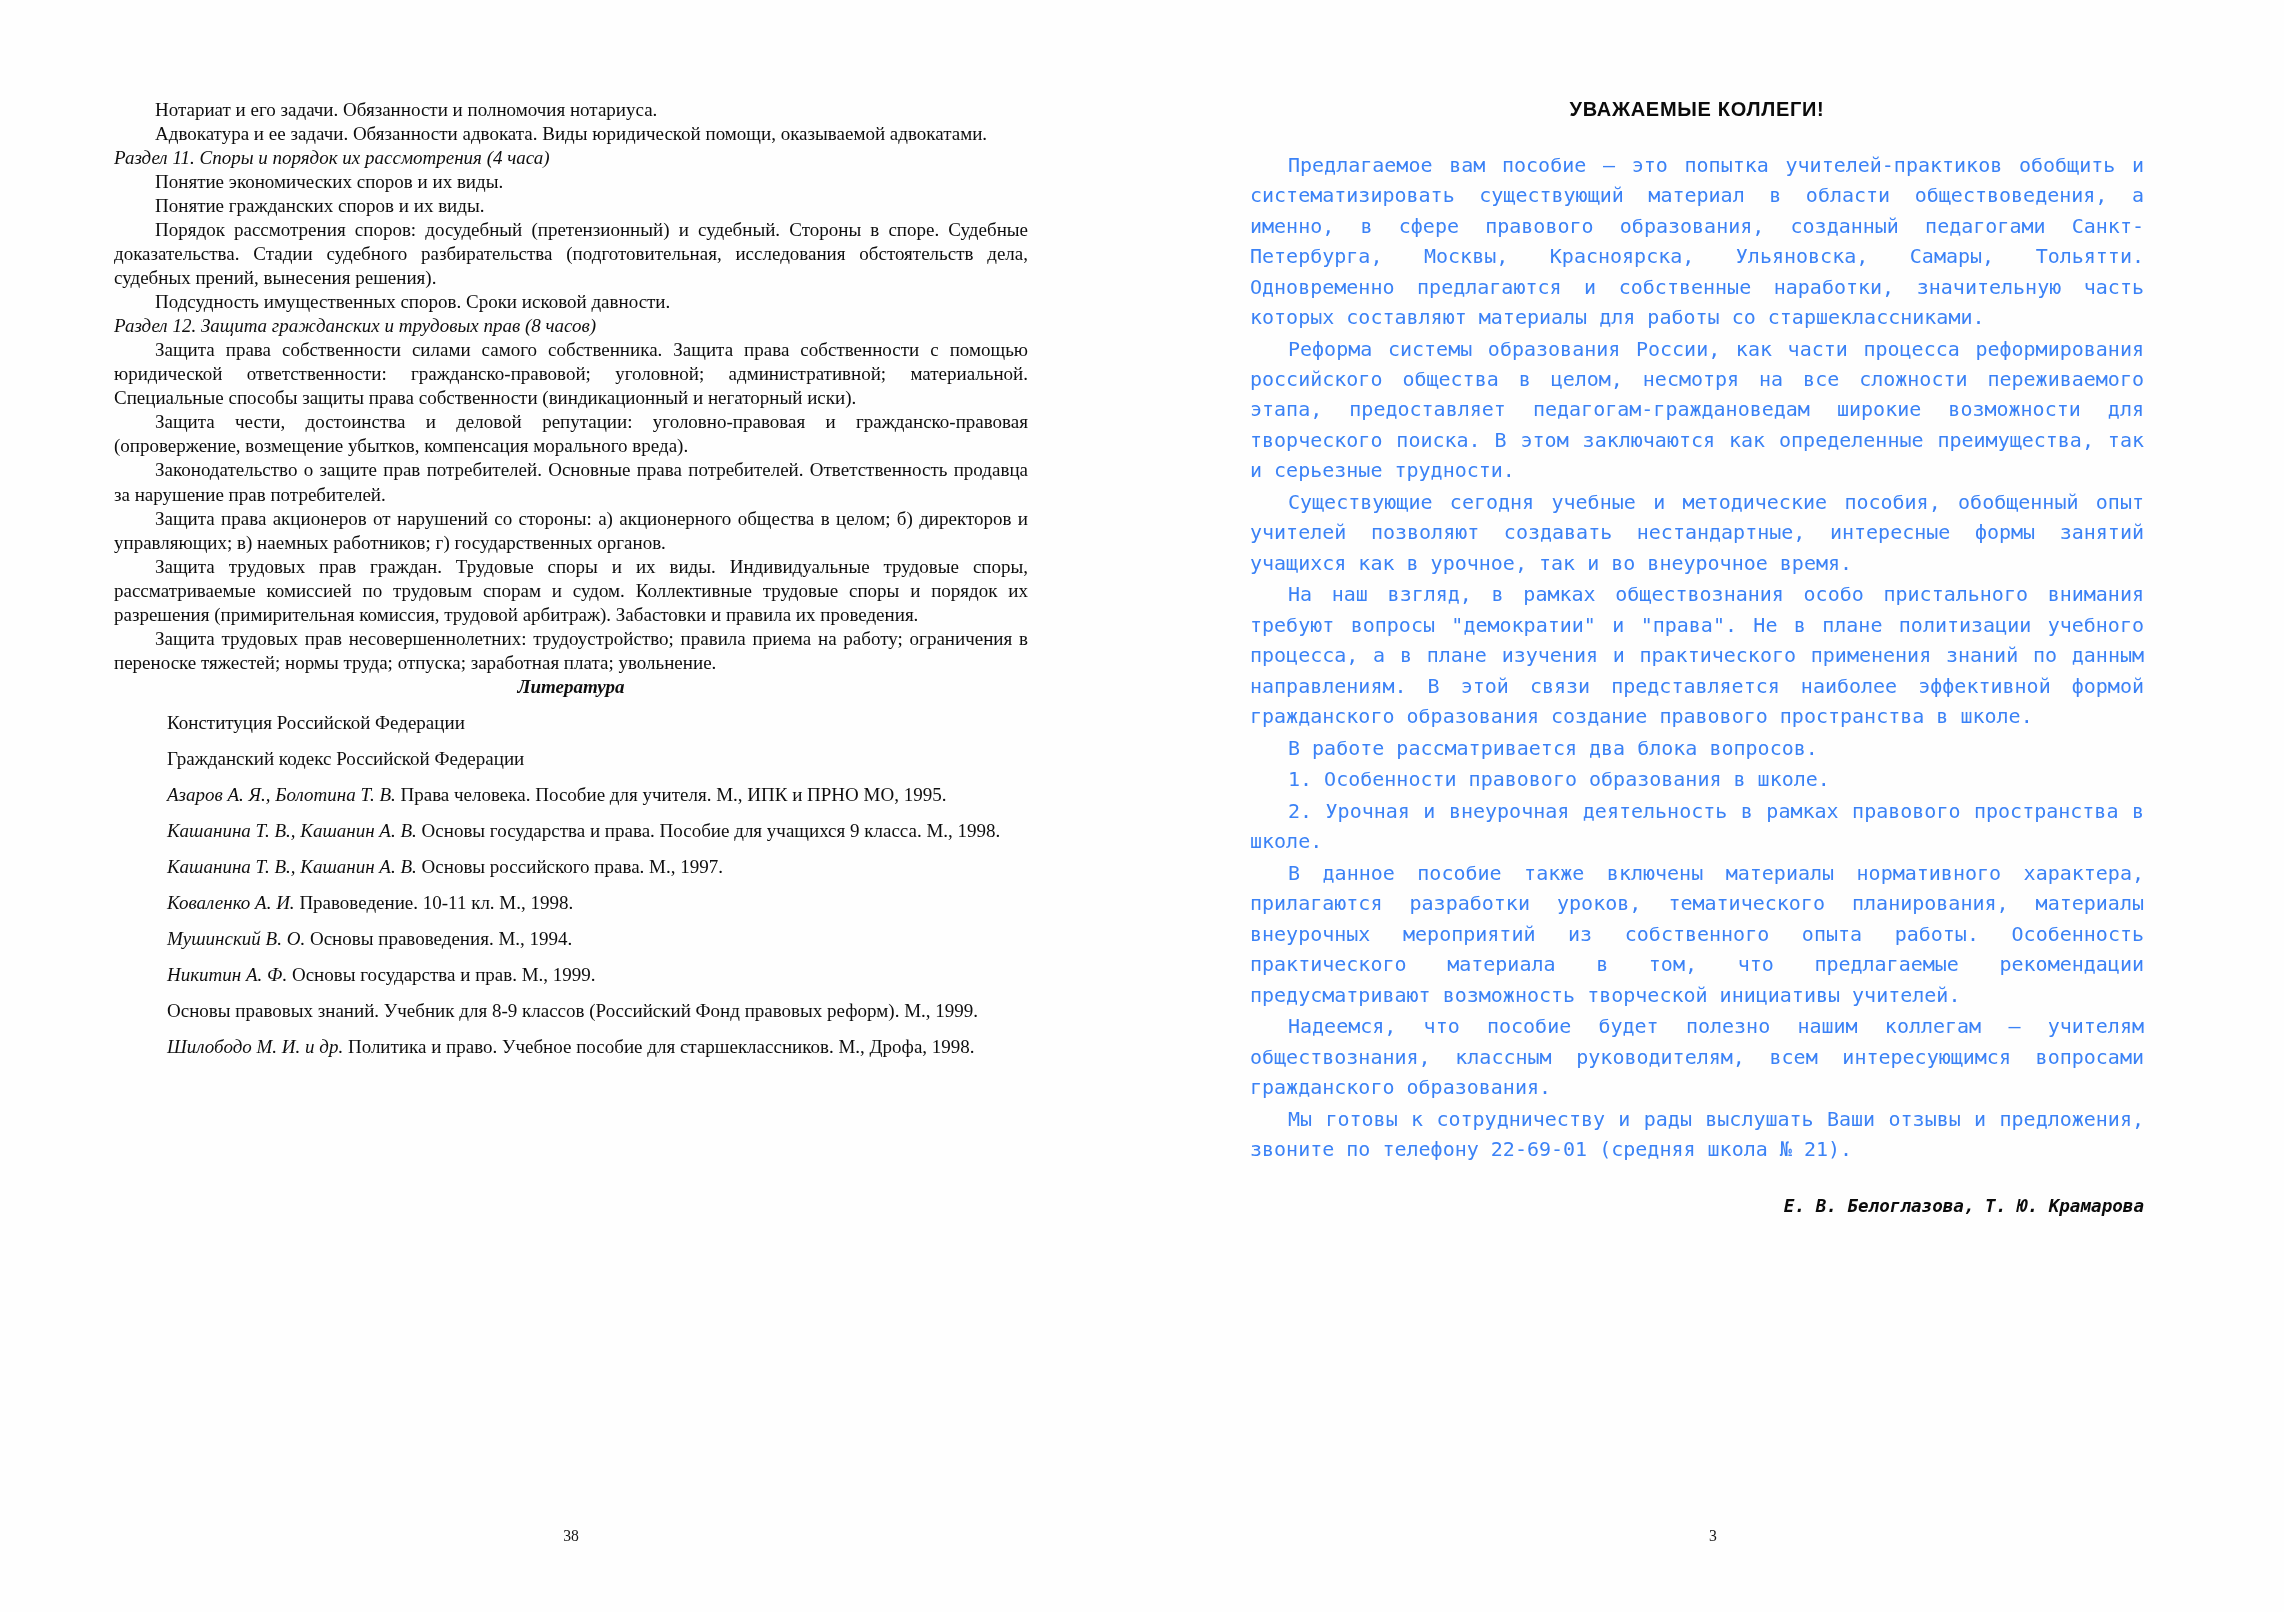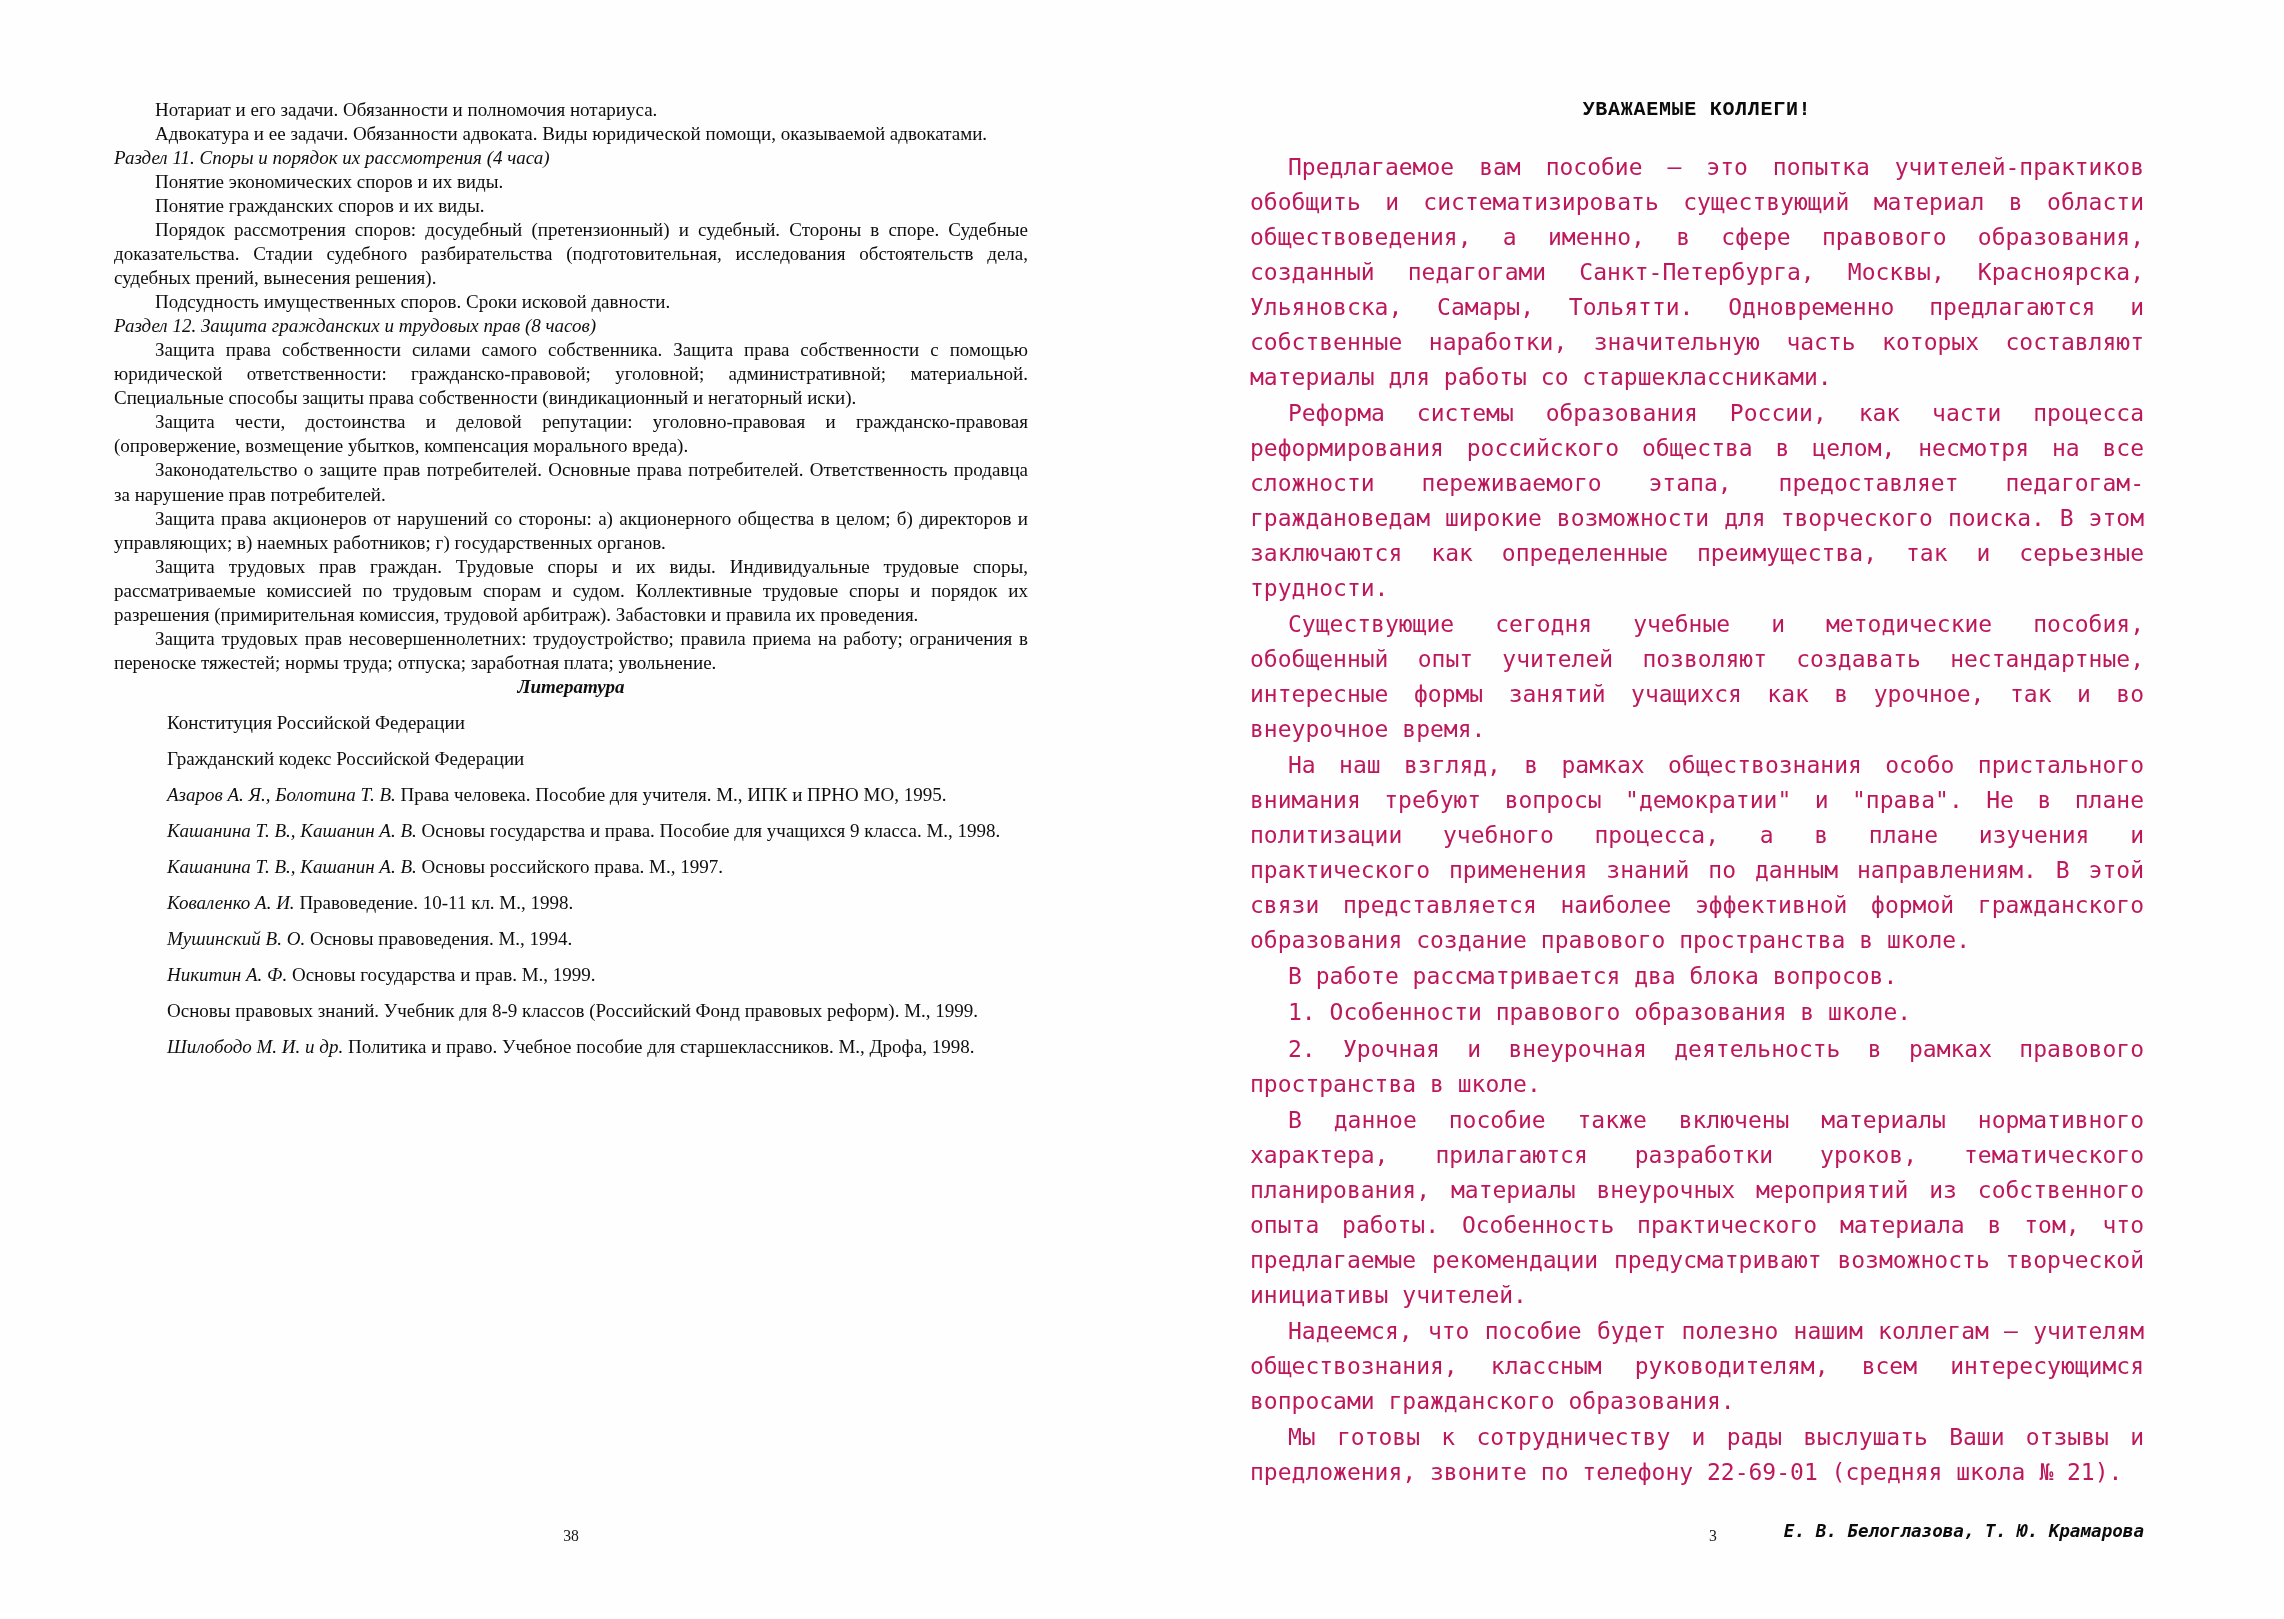--- a/index.html
+++ b/index.html
@@ -84,33 +84,33 @@
     left: 0;
     width: 1142px;
   }
   .page-num-right {
     left: 0;
     width: 1142px;
   }
   
   .r-title {
     text-align: center;
-    font-family: Liberation Mono, monospace;
+    font-family: Liberation Sans, sans-serif;
     font-weight: bold;
     font-size: 20px;
     letter-spacing: 0.7px;
     margin: 0 0 29px 0;
     color: #0b0b0b;
   }
   .r-body {
     font-family: "DejaVu Sans Mono", monospace;
-    font-size: 23px;
+    font-size: 20px;
     line-height: 1.52;
     text-align: justify;
-    color: #be185d;
+    color: #3b82f6;
   }
   .r-body p {
     margin: 0 0 1.3px 0;
     text-indent: 38px;
   }
   .r-sign {
     margin-top: 31px;
     text-align: right;
     font-family: "DejaVu Sans Mono", monospace;
     font-weight: bold;

